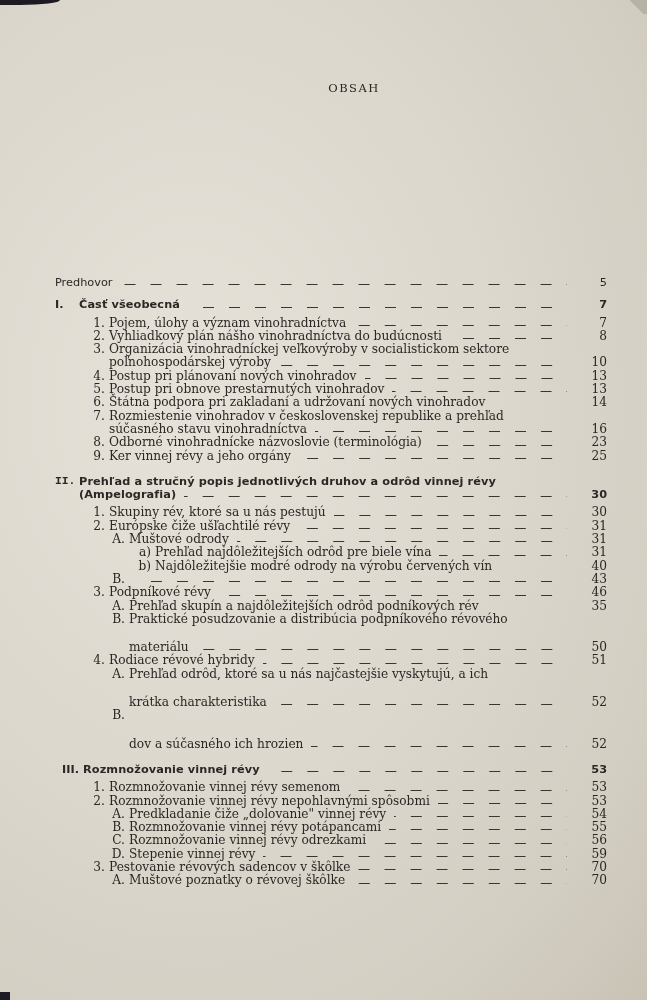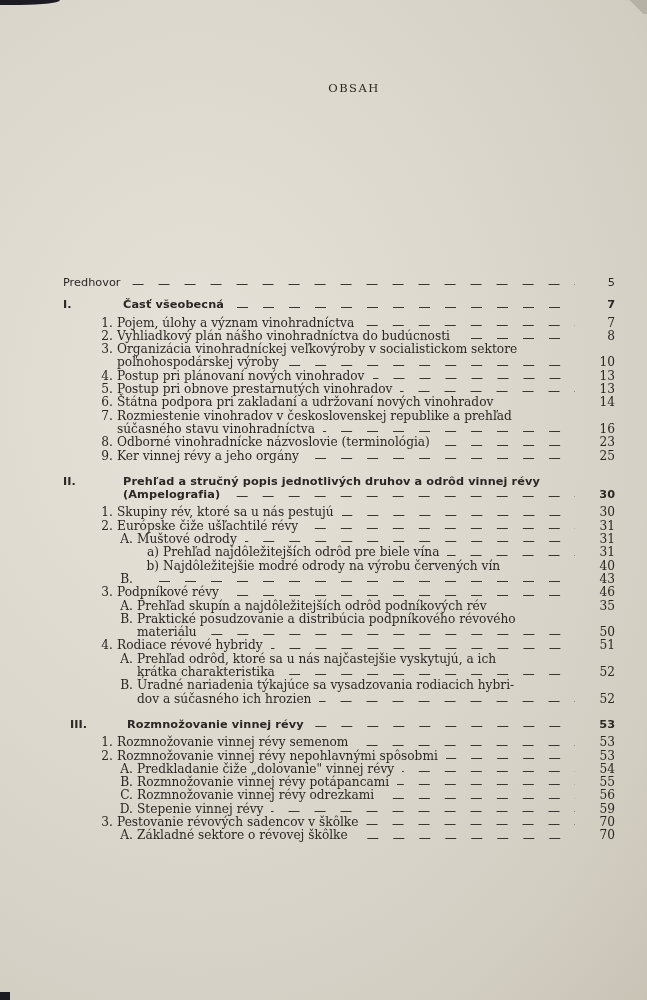--- a/index.html
+++ b/index.html
@@ -25,47 +25,47 @@
   }
   .corner-bl {
     position:absolute; left:0; bottom:0; width:10px; height:8px;
     background:#1c1a22;
   }
   .title {
     position:absolute; top:81px; left:0; width:708px;
     text-align:center; font-size:11.5px; letter-spacing:1.5px;
     font-family:"DejaVu Serif", serif;
   }
-  .toc { position:absolute; left:63px; top:276px; width:552px; }
+  .toc { position:absolute; left:55px; top:276px; width:552px; }
   .row {
     position:relative; display:flex; align-items:flex-end;
     font-size:12.2px; line-height:13.3px; white-space:nowrap;
   }
   .row .num { display:inline-block; text-align:right; margin-right:4px; }
   .row .text { display:inline-block; }
   .row .leader {
     flex:1; margin:0 10px 0 8px; height:13px;
     background-image:linear-gradient(to right,#3a3530 0,#3a3530 11px,transparent 11px);
     background-size:26px 1px; background-repeat:repeat-x;
     background-position:right 8px;
   }
   .row .page-no { width:30px; text-align:right; }
   .row.part { font-family:"DejaVu Sans", sans-serif; font-weight:bold; font-size:11.3px; }
-  .row.part .text { letter-spacing:0.1px;margin-left:36px; }
+  .row.part .text { letter-spacing:0.1px; }
   .row.plain { font-family:"DejaVu Sans", sans-serif; font-size:11.3px; }
   .gap-s { height:9px; }
   .gap-m { height:12px; }
   .lvl1 { padding-left:36px; }
   .lvl1 .num { width:14px; }
   .lvl2 { padding-left:56px; }
   .lvl2 .num { width:14px; }
   .lvl3 { padding-left:82px; }
   .lvl3 .num { width:14px; }
   .ind1 { padding-left:54px; }
-  .ind2 { padding-left:74px; }
+  .ind2 { padding-left:74px;margin-top:15px; }
   .partind { padding-left:24px; }
 </style>
 </head>
 <body>
 
 <div class="page">
   <div class="corner-tl"></div>
   <div class="corner-tr"></div>
   <div class="corner-bl"></div>
 
@@ -144,21 +144,21 @@
     </div>
     <div class="row lvl1">
       <span class="num">9.</span>
       <span class="text">Ker vinnej révy a jeho orgány</span>
       <span class="leader"></span>
       <span class="page-no">25</span>
     </div>
     <div class="gap-m"></div>
 
     <div class="row part">
-      <span class="num" style="width:20px;text-align:left;">II.</span>
+      <span class="num" style="width:20px;text-align:left;font-family:Liberation Mono, monospace;">II.</span>
       <span class="text">Prehľad a stručný popis jednotlivých druhov a odrôd vinnej révy</span>
     </div>
     <div class="row part partind">
       <span class="text">(Ampelografia)</span>
       <span class="leader"></span>
       <span class="page-no">30</span>
     </div>
     <div style="height:5px"></div>
 
     <div class="row lvl1">
@@ -227,21 +227,20 @@
       <span class="num">A.</span>
       <span class="text">Prehľad odrôd, ktoré sa u nás najčastejšie vyskytujú, a ich</span>
     </div>
     <div class="row ind2">
       <span class="text">krátka charakteristika</span>
       <span class="leader"></span>
       <span class="page-no">52</span>
     </div>
     <div class="row lvl2">
       <span class="num">B.</span>
-      <span class="text">Úradné nariadenia týkajúce sa vysadzovania rodiacich hybri-</span>
     </div>
     <div class="row ind2">
       <span class="text">dov a súčasného ich hrozien</span>
       <span class="leader"></span>
       <span class="page-no">52</span>
     </div>
     <div class="gap-m"></div>
 
     <div class="row part">
       <span class="num" style="width:24px;text-align:right;">III.</span>
@@ -288,19 +287,19 @@
       <span class="page-no">59</span>
     </div>
     <div class="row lvl1">
       <span class="num">3.</span>
       <span class="text">Pestovanie révových sadencov v škôlke</span>
       <span class="leader"></span>
       <span class="page-no">70</span>
     </div>
     <div class="row lvl2">
       <span class="num">A.</span>
-      <span class="text">Základné sektore o révovej škôlke</span>
+      <span class="text">Muštové poznatky o révovej škôlke</span>
       <span class="leader"></span>
       <span class="page-no">70</span>
     </div>
 
   </div>
 </div>
 
 </body></html>

